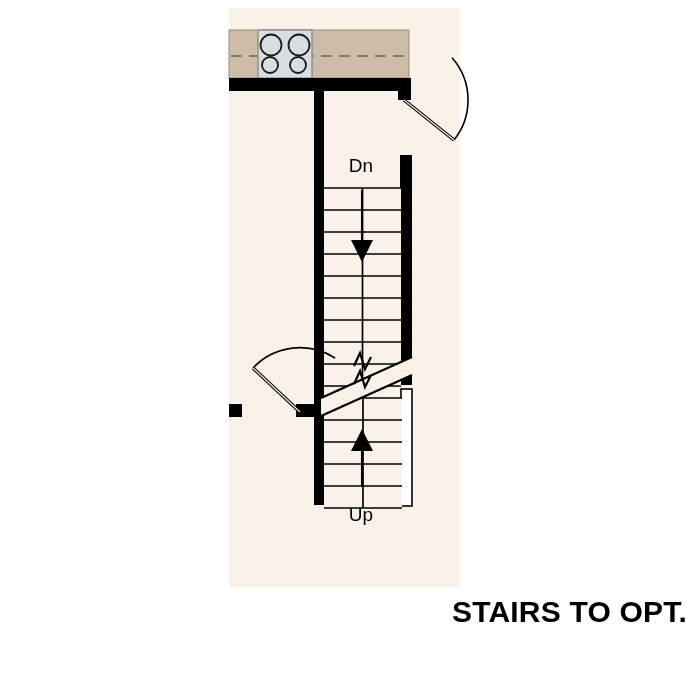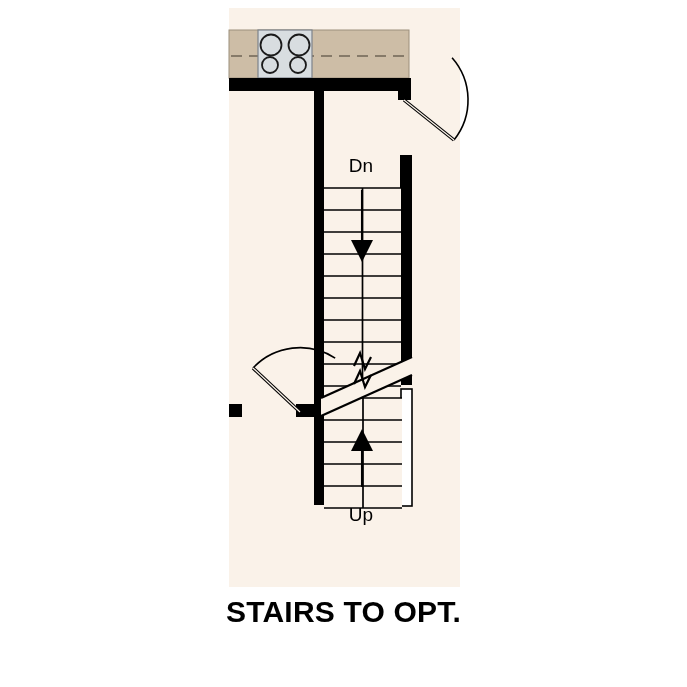--- a/index.html
+++ b/index.html
@@ -25,21 +25,21 @@
     left: 0; top: 0;
     width: 687px;
     height: 687px;
     display: block;
   }
   .caption-block {
     position: absolute;
     left: 0;
     top: 594px;
     width: 687px;
-    text-align: center;
+    text-align: right;
     font-family: "Liberation Sans", sans-serif;
     font-weight: bold;
     font-size: 30px;
     line-height: 36px;
     letter-spacing: 0.2px;
     color: #000000;
   }
   .caption-line {
     display: block;
     white-space: nowrap;

